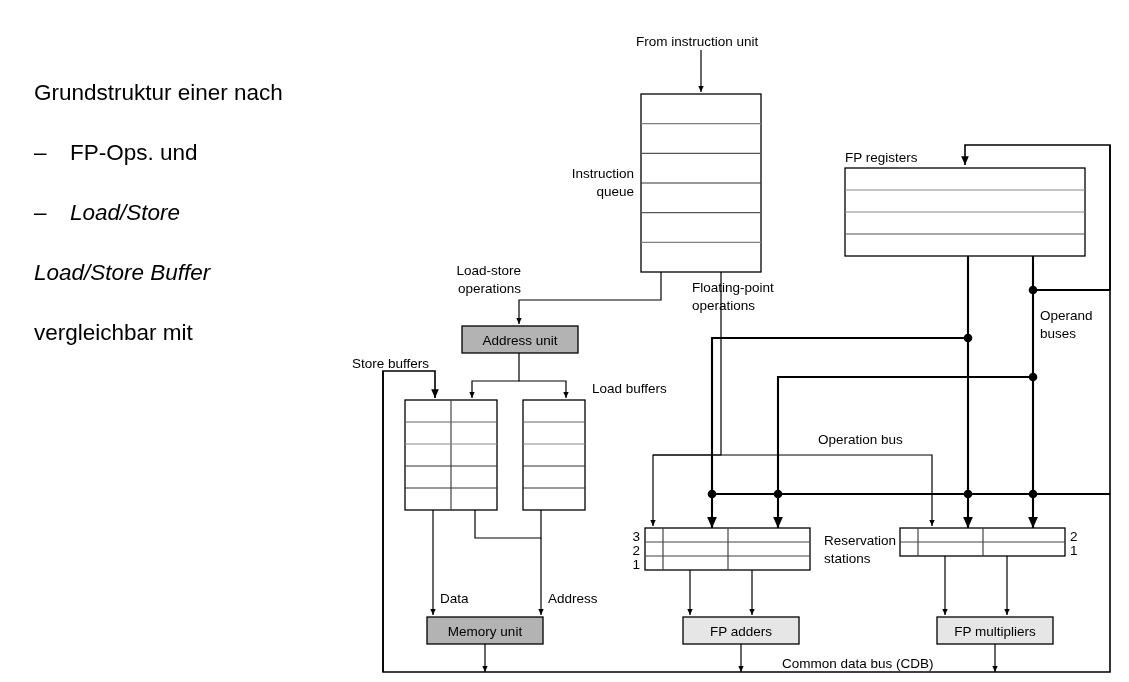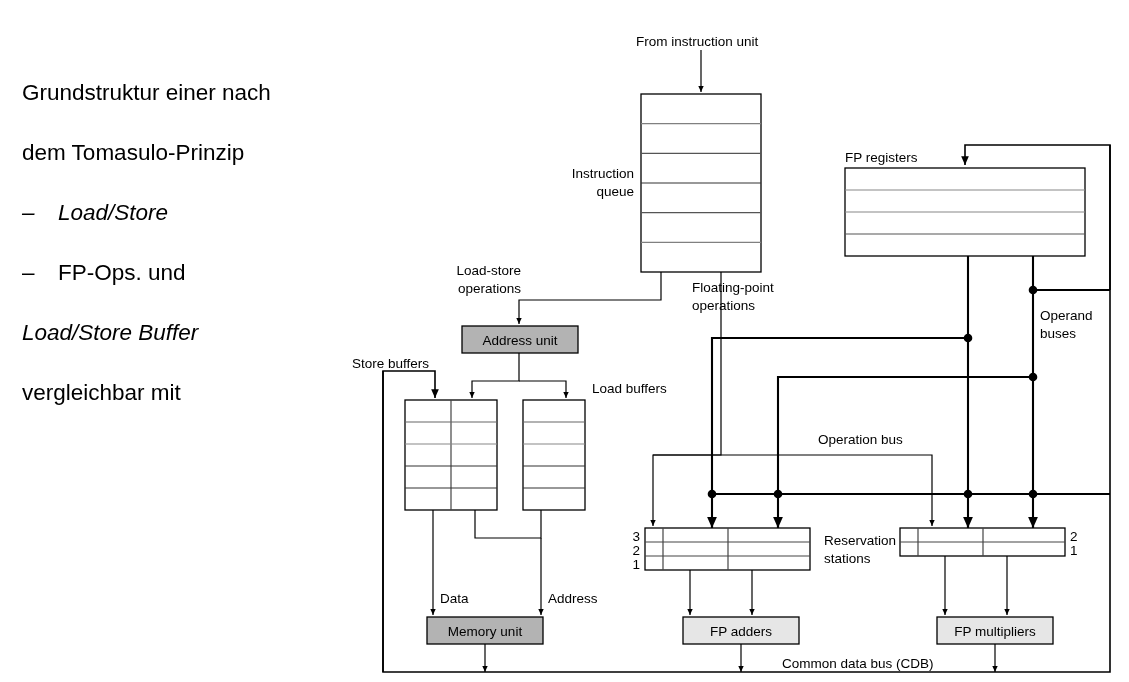--- a/index.html
+++ b/index.html
@@ -9,21 +9,21 @@
     background:#ffffff;
     font-family:"Liberation Sans", sans-serif;
     overflow:hidden;
     position:relative;
   }
   #root{position:absolute;inset:0;width:1129px;height:682px;}
 
   
   .text-col{
     position:absolute;
-    left:22px; top:82px;
+    left:34px; top:82px;
     width:360px;
   }
   .tline{
     font-size:22.5px;
     color:#000;
     line-height:1;
     height:60px;
     white-space:nowrap;
   }
   .tline.ital{font-style:italic;}
@@ -34,23 +34,22 @@
   svg#diagram{position:absolute;left:0;top:0;width:1129px;height:682px;}
   svg text{font-family:"Liberation Sans", sans-serif;font-size:13.5px;fill:#000;}
 </style>
 </head>
 <body>
 
 <div id="root">
 
   <div class="text-col" id="text-col">
       <div class="tline">Grundstruktur einer nach</div>
-      <div class="tline">dem Tomasulo-Prinzip</div>
+      <div class="tline bullet"><span class="bchar">–</span><span>FP-Ops. und</span></div>
       <div class="tline ital bullet"><span class="bchar">–</span><span>Load/Store</span></div>
-      <div class="tline bullet"><span class="bchar">–</span><span>FP-Ops. und</span></div>
       <div class="tline ital">Load/Store Buffer</div>
       <div class="tline">vergleichbar mit</div>
     </div>
 
   <svg id="diagram" viewBox="0 0 1129 682">
     <defs>
       <marker id="ah" viewBox="0 0 10 10" refX="9" refY="5" markerWidth="6" markerHeight="6" orient="auto-start-reverse">
         <path d="M0,1 L9,5 L0,9 z" fill="#000"></path>
       </marker>
       <marker id="ahb" viewBox="0 0 10 10" refX="9" refY="5" markerWidth="5.5" markerHeight="5.5" orient="auto-start-reverse">

